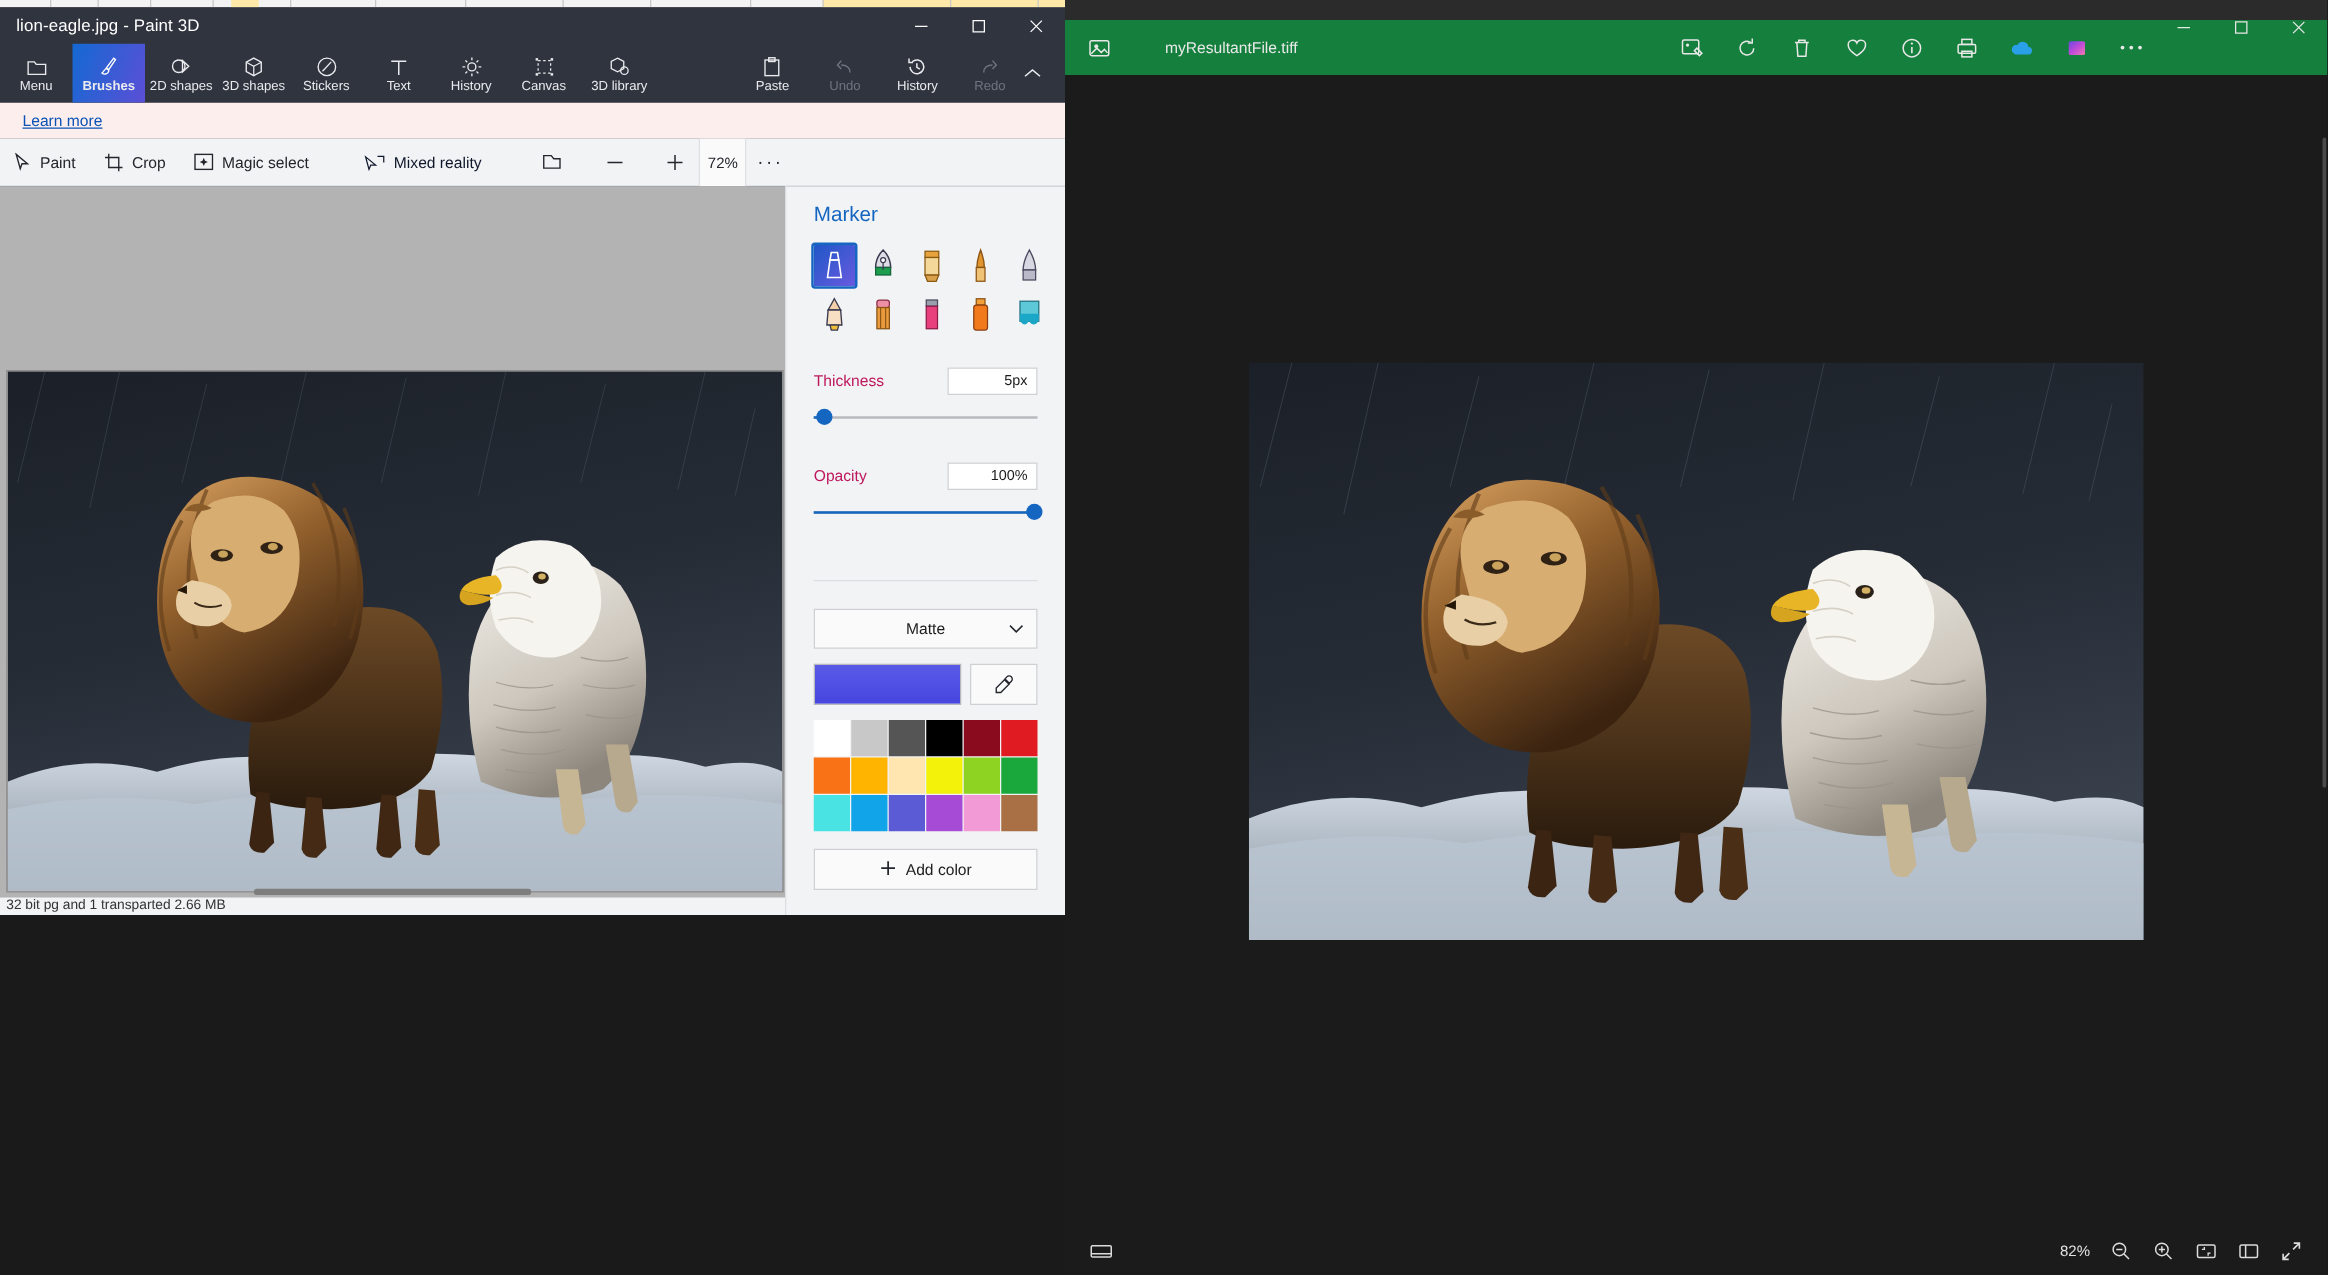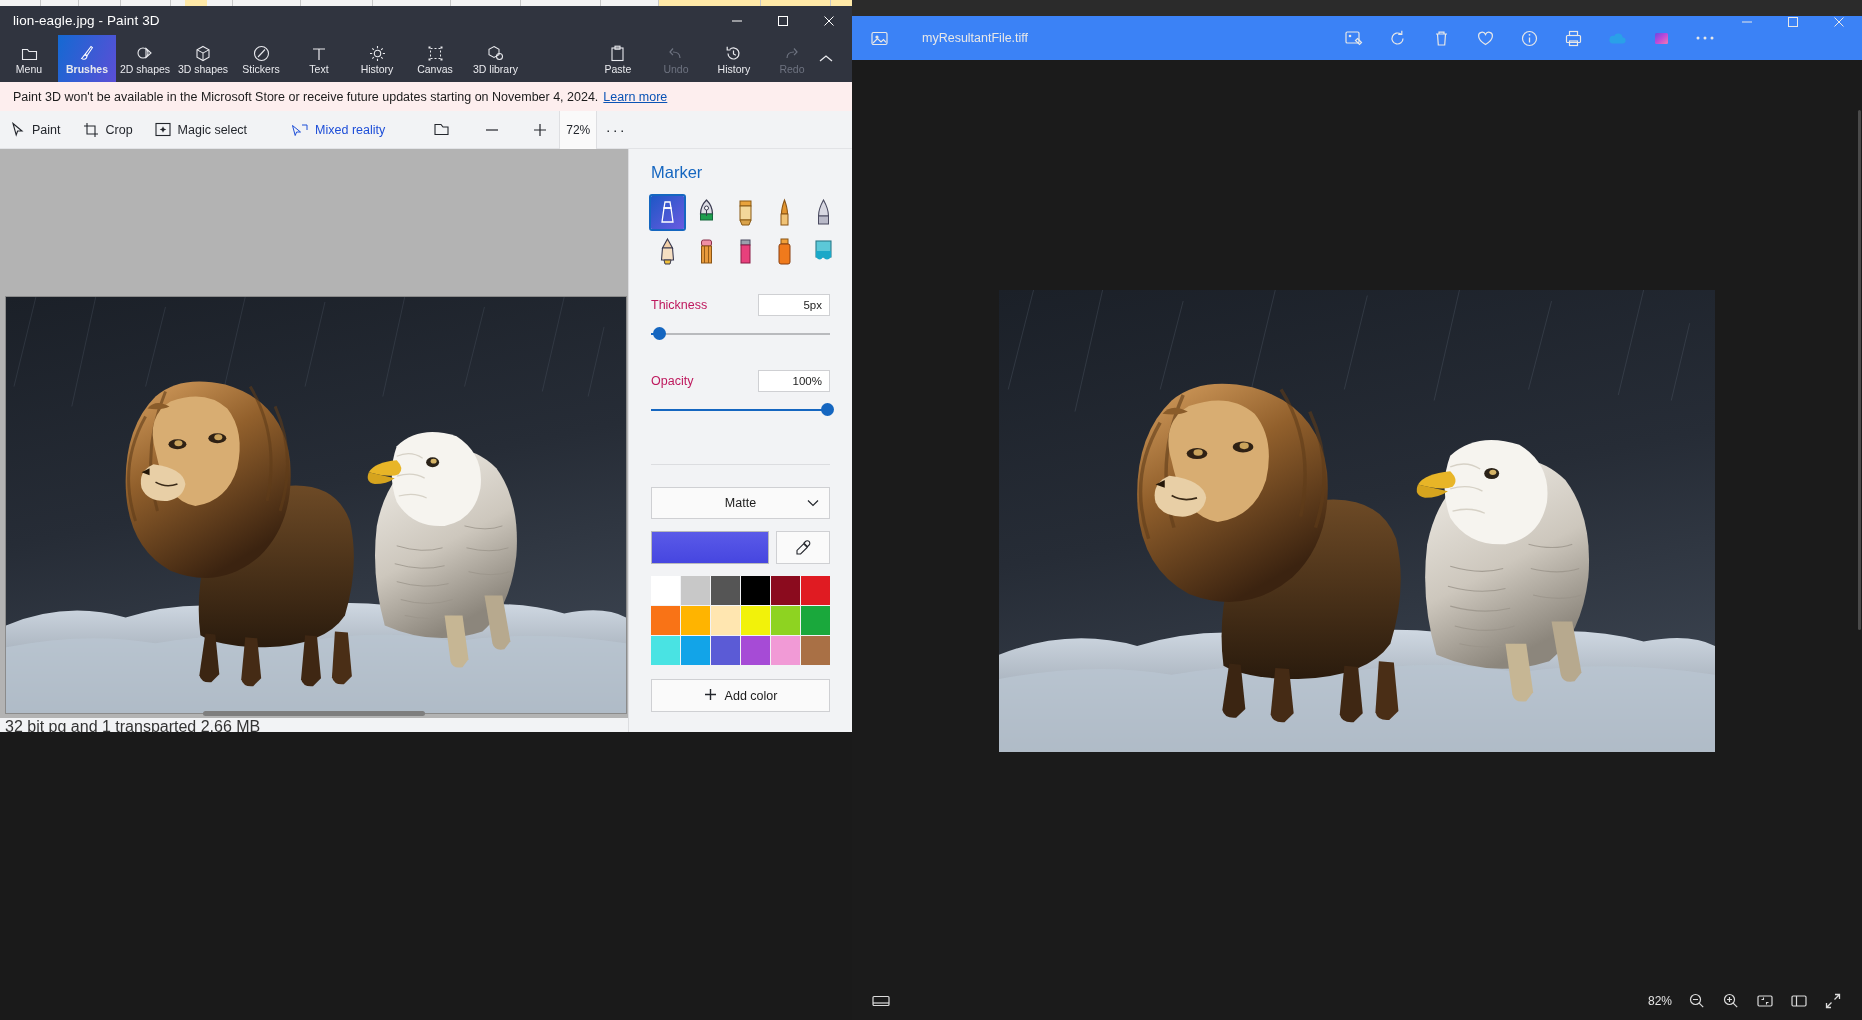--- a/index.html
+++ b/index.html
@@ -62,21 +62,21 @@
 
   
   #p3d-subbar {
     height:38px; background:#f2f3f5; display:flex; align-items:center;
     flex:0 0 38px; border-bottom:1px solid #e2e3e6; position:relative;
   }
   .sb {
     display:flex; align-items:center; gap:7px; height:38px; padding:0 11px;
     color:#23262c; font-size:12.5px;
   }
-  .sb.disabled { color:#1d4ed8;text-align:center; }
+  .sb.disabled { color:#0f172a;text-align:center; }
   .sb .ic { display:flex; align-items:center; }
   .sb-sep { width:22px; }
   #zoom-box {
     width:38px; height:38px; display:flex; align-items:center; justify-content:center;
     font-size:12px; color:#23262c; background:#fafafa;
     border-left:1px solid #dedfe2; border-right:1px solid #dedfe2;
   }
   #sb-more { width:38px; height:38px; display:flex;align-items:center;justify-content:center;
      color:#23262c; font-size:15px; letter-spacing:2px;}
 
@@ -92,21 +92,21 @@
   }
   #p3d-hscroll {
     position:absolute; left:0; bottom:14px; width:100%; height:9px;
   }
   #p3d-hscroll .thumb {
     position:absolute; left:203px; top:2px; width:222px; height:5px;
     background:#7e7e7e; border-radius:3px;
   }
   #p3d-status {
     position:absolute; left:0; bottom:0; width:100%; height:14px;
-    background:#f2f3f5; font-size:16px; color:#333; padding-left:5px;
+    background:#f2f3f5; font-size:11px; color:#333; padding-left:5px;
     overflow:hidden; white-space:nowrap;
   }
 
   
   #p3d-panel {
     width:224px; flex:0 0 224px; background:#f2f3f5; border-left:1px solid #dcdde0;
     display:flex; flex-direction:column; padding:0 22px;
     overflow:hidden;
   }
   #panel-title { color:#1566c0; font-size:16.5px; margin-top:14px; margin-bottom:14px; }
@@ -146,22 +146,22 @@
     font-size:12.5px; color:#1c1c1c; margin-bottom:20px;
   }
 
   
   #photos {
     position:absolute; left:852px; top:0; width:1010px; height:1020px;
     background:#1b1b1b; display:flex; flex-direction:column;
   }
   #ph-titlebar { height:16px; background:#2b2b2b; position:relative; flex:0 0 16px;}
   #ph-toolbar {
-    height:44px; background:#3b82f6; display:flex; align-items:center;
-    flex:0 0 44px; position:relative; padding-left:10px; gap:12px;
+    height:44px; background:#15803d; display:flex; align-items:center;
+    flex:0 0 44px; position:relative; padding-left:10px; gap:22px;
   }
   #ph-toolbar .tb {
     width:34px; height:34px; display:flex; align-items:center; justify-content:center;
     color:#e8e8e8; border-radius:4px;
   }
   #ph-filename { color:#e8e8e8; font-size:12.5px; margin-left:14px; margin-right:auto; }
   #ph-actions { display:flex; align-items:center; gap:10px; margin-right:140px; }
   #ph-wincontrols2 { position:absolute; right:0; top:-16px; display:flex; height:44px; }
   #ph-wincontrols2 .wb { width:46px;height:44px;display:flex;align-items:center;
      justify-content:center;color:#e8e8e8;}
@@ -368,21 +368,20 @@
     </div>
 
     <div id="rib-collapse">
       <svg width="14" height="9" viewBox="0 0 14 9">
           <path d="M1 7l6-5 6 5" fill="none" stroke="currentColor" stroke-width="1.3"></path>
         </svg>
     </div>
   </div>
 
   <div id="p3d-banner">
-    <span>Paint 3D won't be available in the Microsoft Store or receive future updates starting on November 4, 2024.</span>
     <a href="#">Learn more</a>
   </div>
 
   <div id="p3d-subbar">
     <div class="sb">
       <span class="ic">
         <svg width="14" height="15" viewBox="0 0 14 15">
             <path d="M2 1.5l9 7.5H6.6l-1.4 4z" fill="none" stroke="currentColor" stroke-width="1.1"></path>
           </svg>
       </span>

